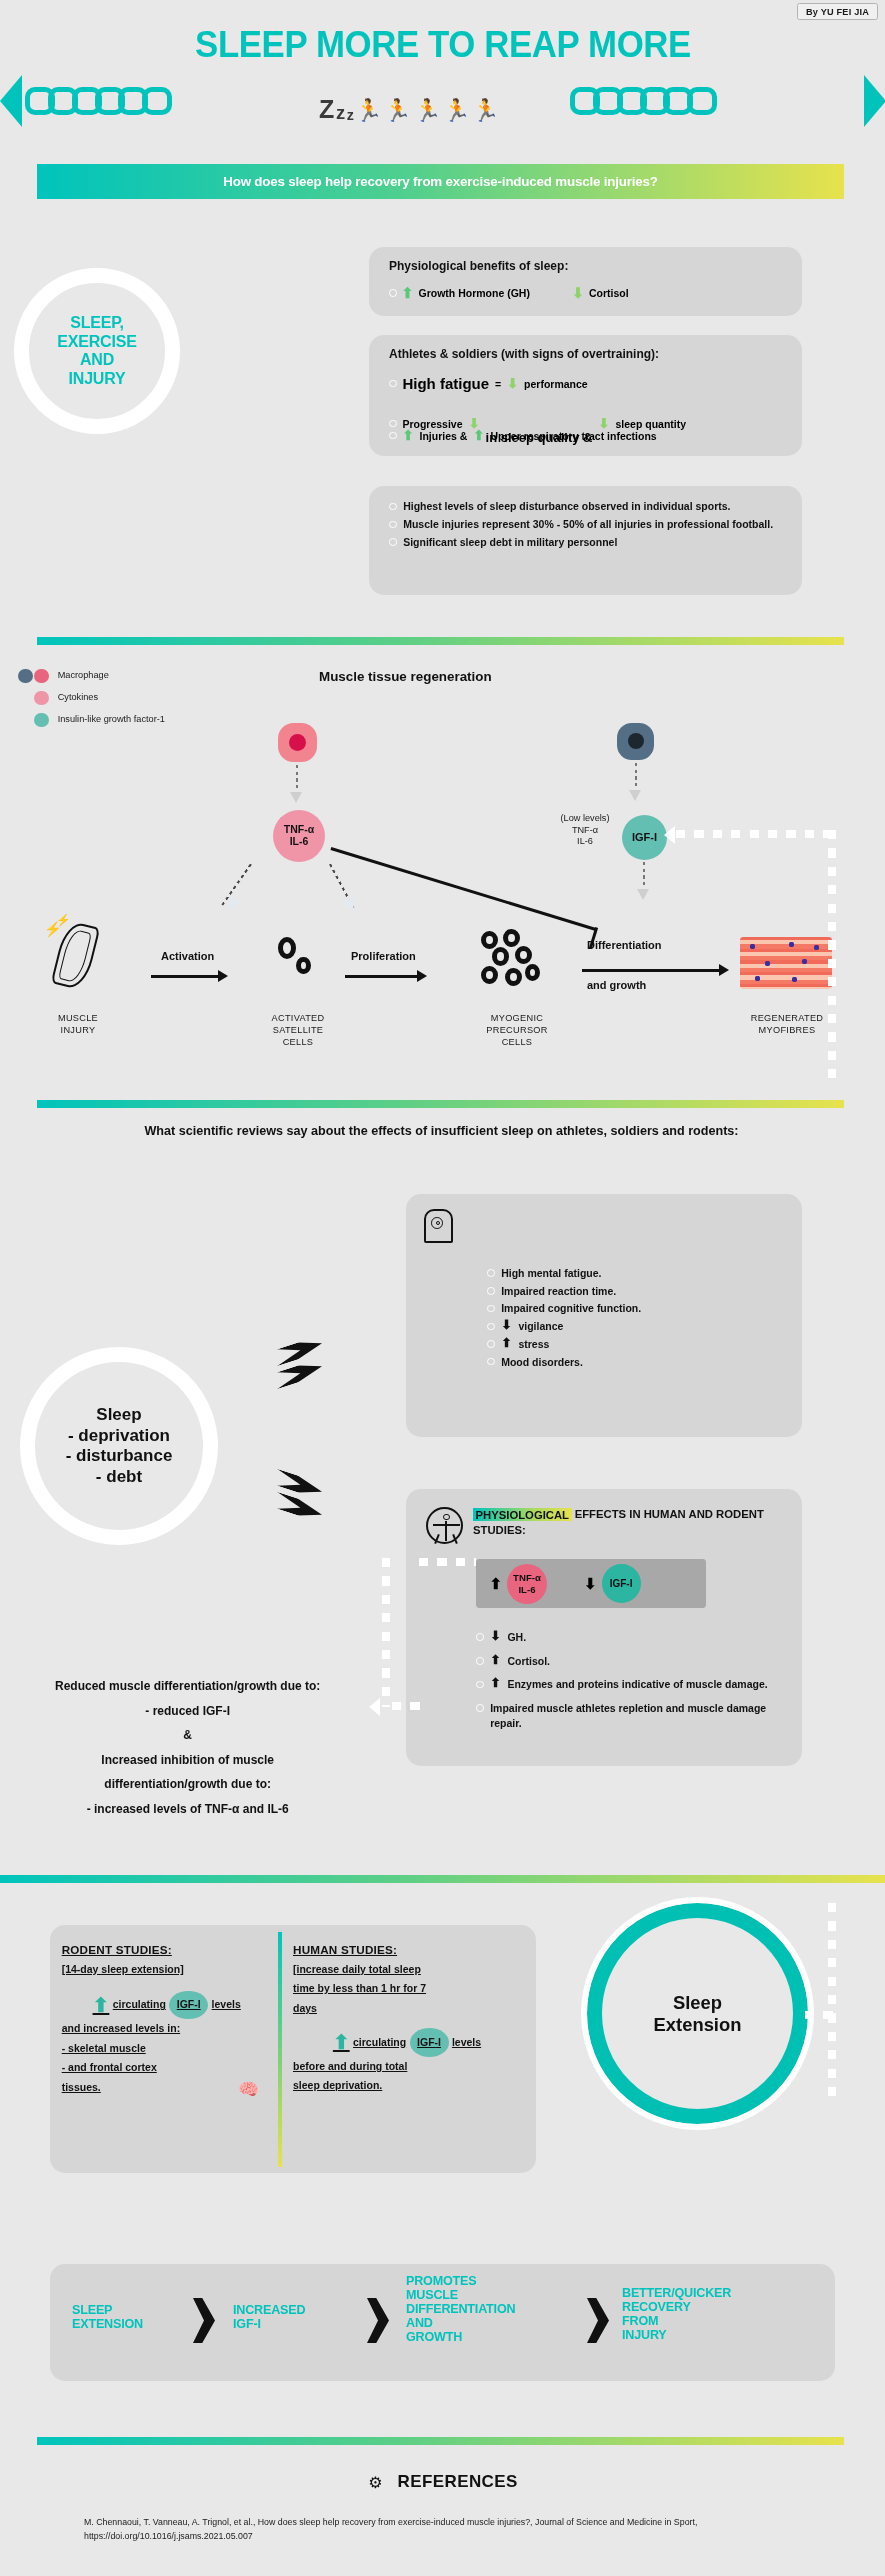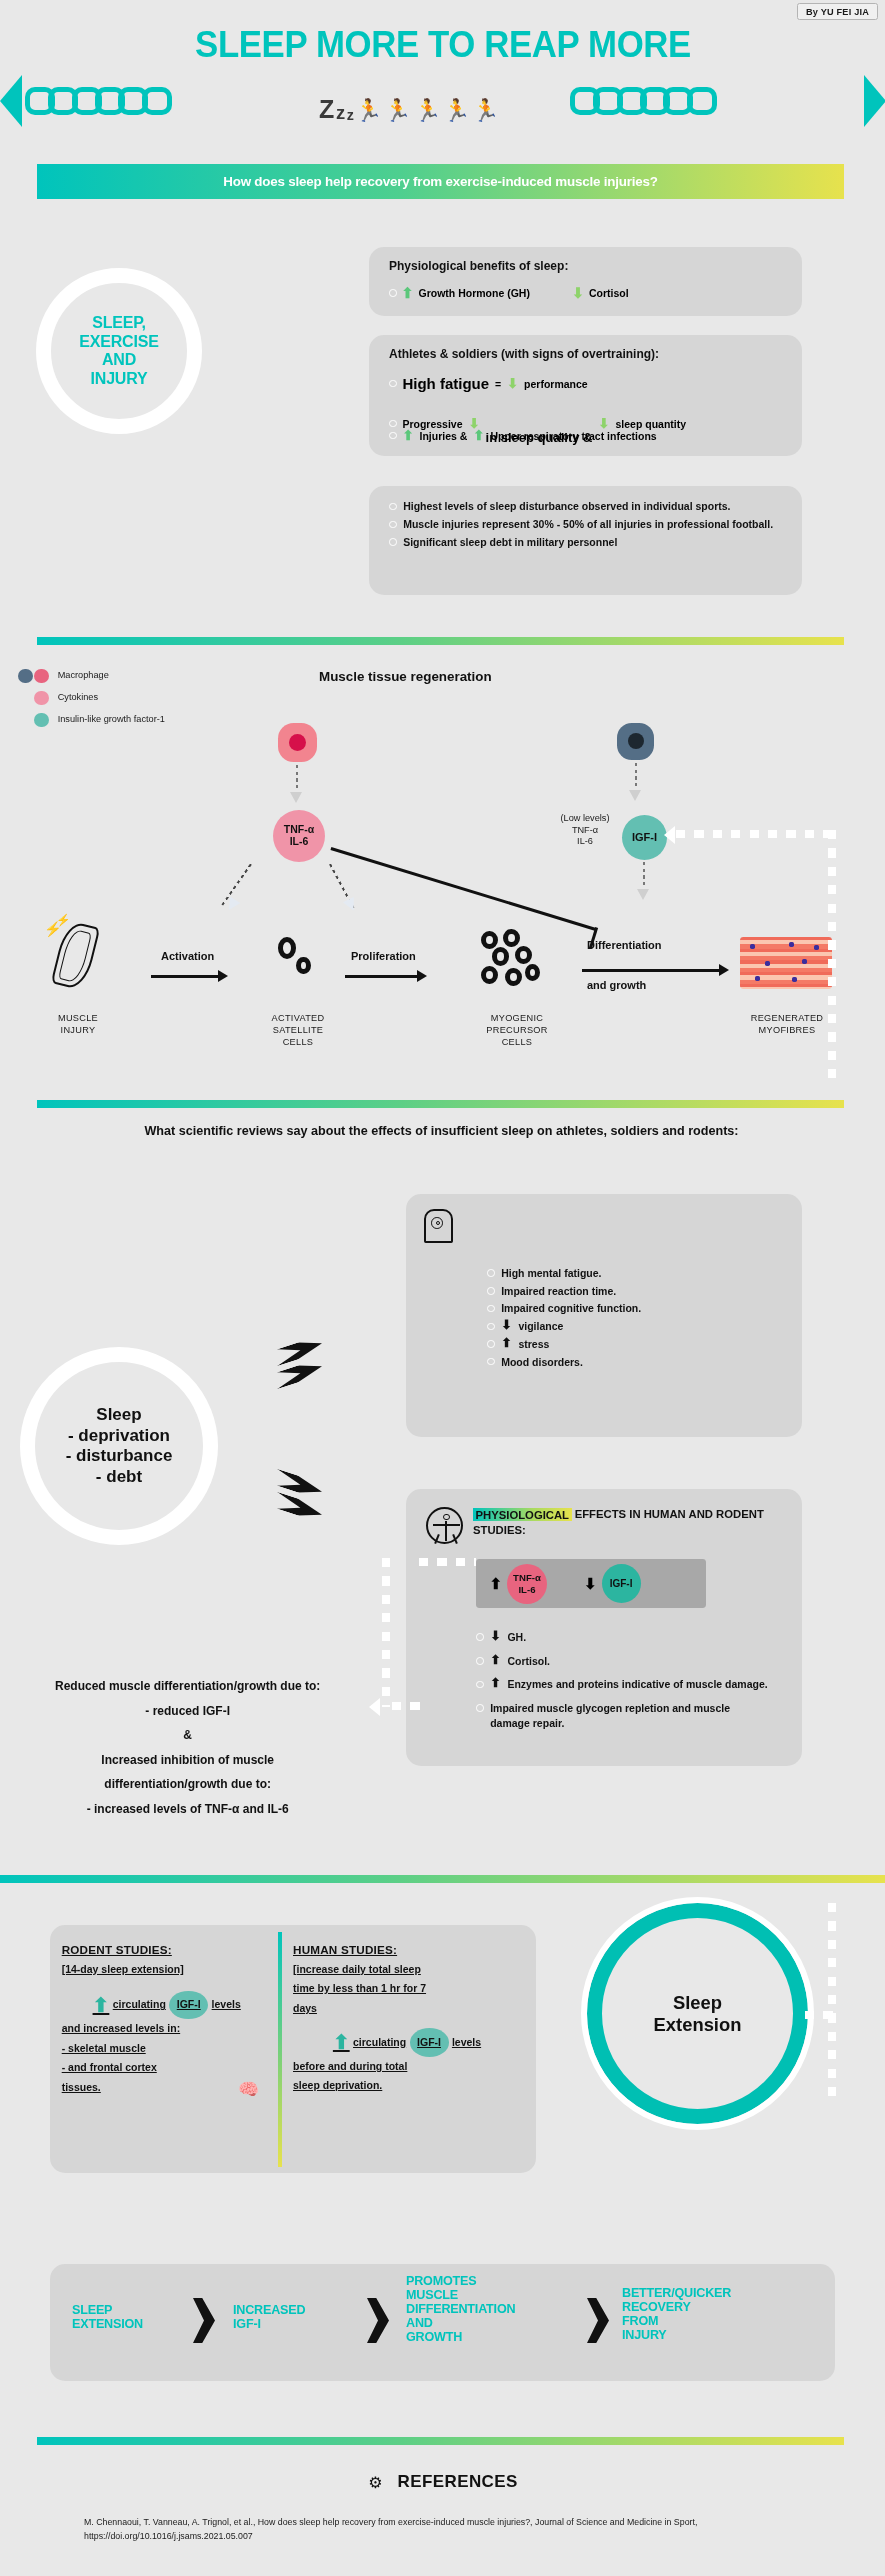--- a/index.html
+++ b/index.html
@@ -209,21 +209,21 @@
       <span class="runner" style="color:#959595;">🏃</span>
       <span class="runner" style="color:#6f6f6f;">🏃</span>
       <span class="runner" style="color:#3a3a3a;">🏃</span>
     </div>
   </div>
 
   <div class="q-banner">
     <span>How does sleep help recovery from exercise-induced muscle injuries?</span>
   </div>
 
-  <div class="ring-white" style="left:36px; top:268px; width:166px; height:166px;">
+  <div class="ring-white" style="left:14px; top:268px; width:166px; height:166px;">
     <div class="ring-label sei-title">
       <div>SLEEP,</div>
       <div>EXERCISE</div>
       <div>AND</div>
       <div>INJURY</div>
     </div>
   </div>
 
   <div class="card" style="left:369px; top:247px; width:433px; height:69px;">
     <div class="card-title" style="position:absolute; left:20px; top:11.7px;">Physiological benefits of sleep:</div>
@@ -524,21 +524,21 @@
         <span class="ar" style="font-size:12.6px;">⬆</span>
         <span class="bl-txt">Cortisol.</span>
         </li>
       <li style="margin-bottom:8.4px;">
           <span class="dot"></span>
         <span class="ar" style="font-size:12.6px;">⬆</span>
         <span class="bl-txt">Enzymes and proteins indicative of muscle damage.</span>
         </li>
       <li>
           <span class="dot"></span>
-        <span class="bl-txt">Impaired muscle glycogen repletion and muscle damage repair.</span>
+        <span class="bl-txt">Impaired muscle athletes repletion and muscle damage repair.</span>
         </li>
     </ul>
   </div>
 
   <div class="dashh" style="left:419px; top:1558px; width:57px;"></div>
   <div class="dashv" style="left:382px; top:1558px; height:149px;"></div>
   <div class="dashh" style="left:392px; top:1702px; width:30px;"></div>
   <div class="dash-tip-l" style="left:369px; top:1698px;"></div>
 
   <div class="left-note" style="left:11.7px; top:1674px; width:352px;">

